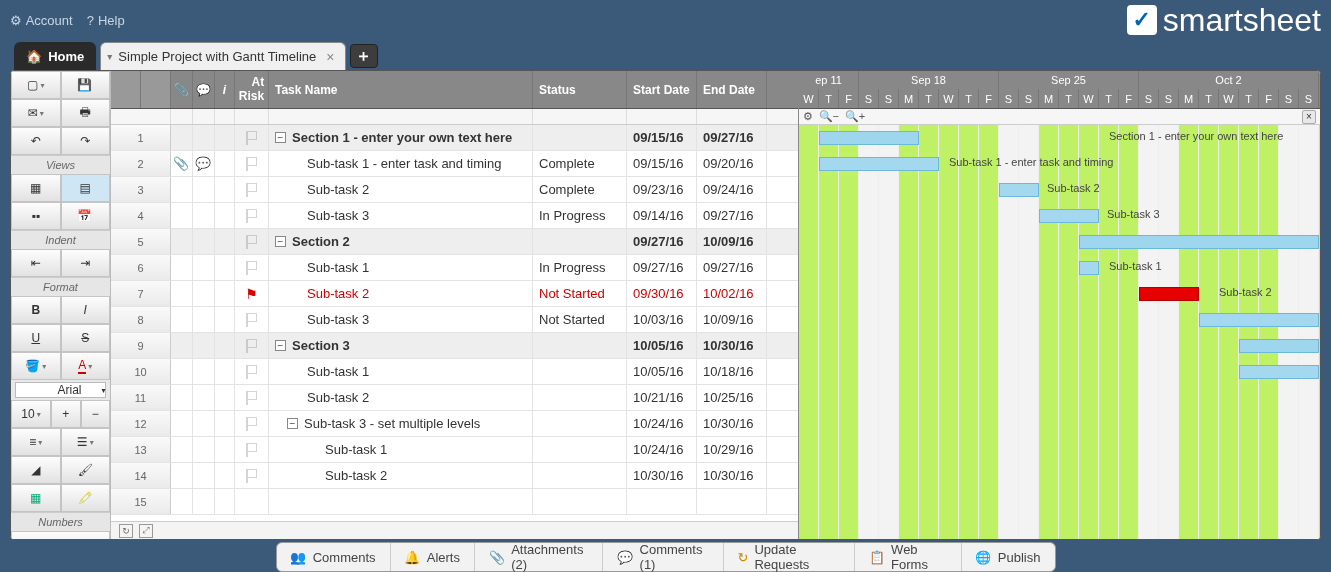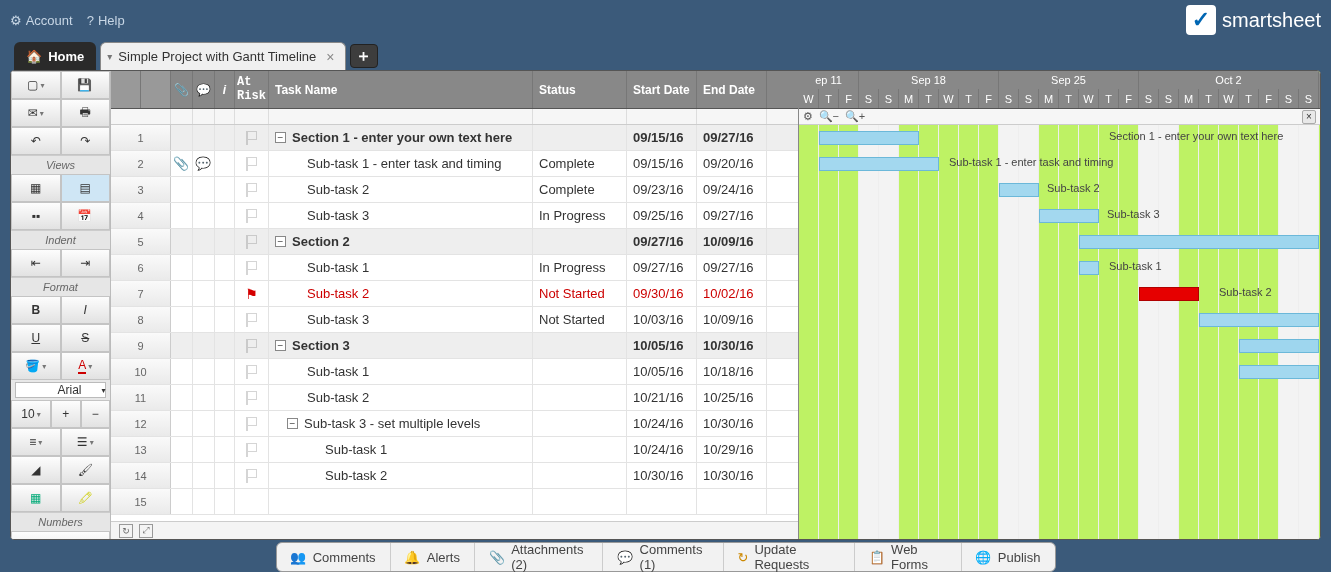--- a/index.html
+++ b/index.html
@@ -25,21 +25,21 @@
 .search-wrap { display: flex; align-items: center; margin-left: 6px;}
 .search-input {
   width: 280px; height: 26px;
   background: #2f4a66; border: 1px solid #263c52; border-right:none;
   color: #9fb4c8; padding: 0 8px; font-style: italic; font-size:13px;
 }
 .search-btn {
   width: 26px; height: 26px; background: #56728e; border: 1px solid #263c52;
   display:flex; align-items:center; justify-content:center; color:#dbe6f0; cursor:pointer;
 }
-.brand { margin-left:auto; color:#fff; font-size:20px; font-weight:300; display:flex; align-items:center; gap:6px;}
+.brand { margin-left:auto; color:#fff; font-size:32px; font-weight:300; display:flex; align-items:center; gap:6px;}
 .brand .check {
   width:30px;height:30px;background:#fff;border-radius:4px;display:flex;align-items:center;justify-content:center;color:#3b5a7a;font-weight:bold;
   border:2px solid #fff; position:relative;
 }
 .brand .check::after{content:"✓";color:#0066b3;font-size:22px;font-weight:bold;position:absolute;}
 
 
 .tabstrip {
   height: 30px; display:flex; align-items: flex-end; padding-left: 14px; gap:4px;
 }
@@ -82,21 +82,21 @@
 }
 .grid-head{
   display:flex; background:#888; color:#fff; height:38px; border-bottom:1px solid #555;
 }
 .gh{border-right:1px solid #777; display:flex; align-items:center; padding:0 6px; font-size:12px; font-weight:bold;}
 .gw-blank{width:30px;background:#999;}
 .gw-row{width:30px;background:#999;}
 .gw-clip{width:22px;justify-content:center;}
 .gw-comm{width:22px;justify-content:center;}
 .gw-i{width:20px;justify-content:center;font-style:italic;}
-.gw-risk{width:34px;text-align:left;justify-content:center;line-height:1.1;font-family:Liberation Mono, monospace;}
+.gw-risk{width:34px;text-align:right;justify-content:center;line-height:1.1;}
 .gw-name{width:264px;}
 .gw-status{width:94px;}
 .gw-start{width:70px;}
 .gw-end{width:70px;}
 .grid-subhead{height:16px;display:flex;background:#f6f6f6;border-bottom:1px solid #ccc;}
 .grid-subhead div{border-right:1px solid #ddd;}
 .grid-body{flex:1;overflow:hidden;}
 .gr{display:flex;height:26px;border-bottom:1px solid #e3e3e3;align-items:center;}
 .gr.section{background:#eeeeee;font-weight:bold;}
 .gc{border-right:1px solid #e3e3e3;height:100%;display:flex;align-items:center;padding:0 6px;font-size:13px;}
@@ -339,21 +339,21 @@
           <div class="gc clip"></div>
           <div class="gc comm"></div>
           <div class="gc ii"></div>
           <div class="gc risk">
             <span class="flag-outline"></span>
           </div>
           <div class="gc name">
             <span class="indent1">Sub-task 3</span>
           </div>
           <div class="gc status">In Progress</div>
-          <div class="gc start">09/25/16</div>
+          <div class="gc start">09/14/16</div>
           <div class="gc end">09/27/16</div>
         </div>
         <div class="gr section">
           <div class="gc rownum">5</div>
           <div class="gc clip"></div>
           <div class="gc comm"></div>
           <div class="gc ii"></div>
           <div class="gc risk">
             <span class="flag-outline"></span>
           </div>

